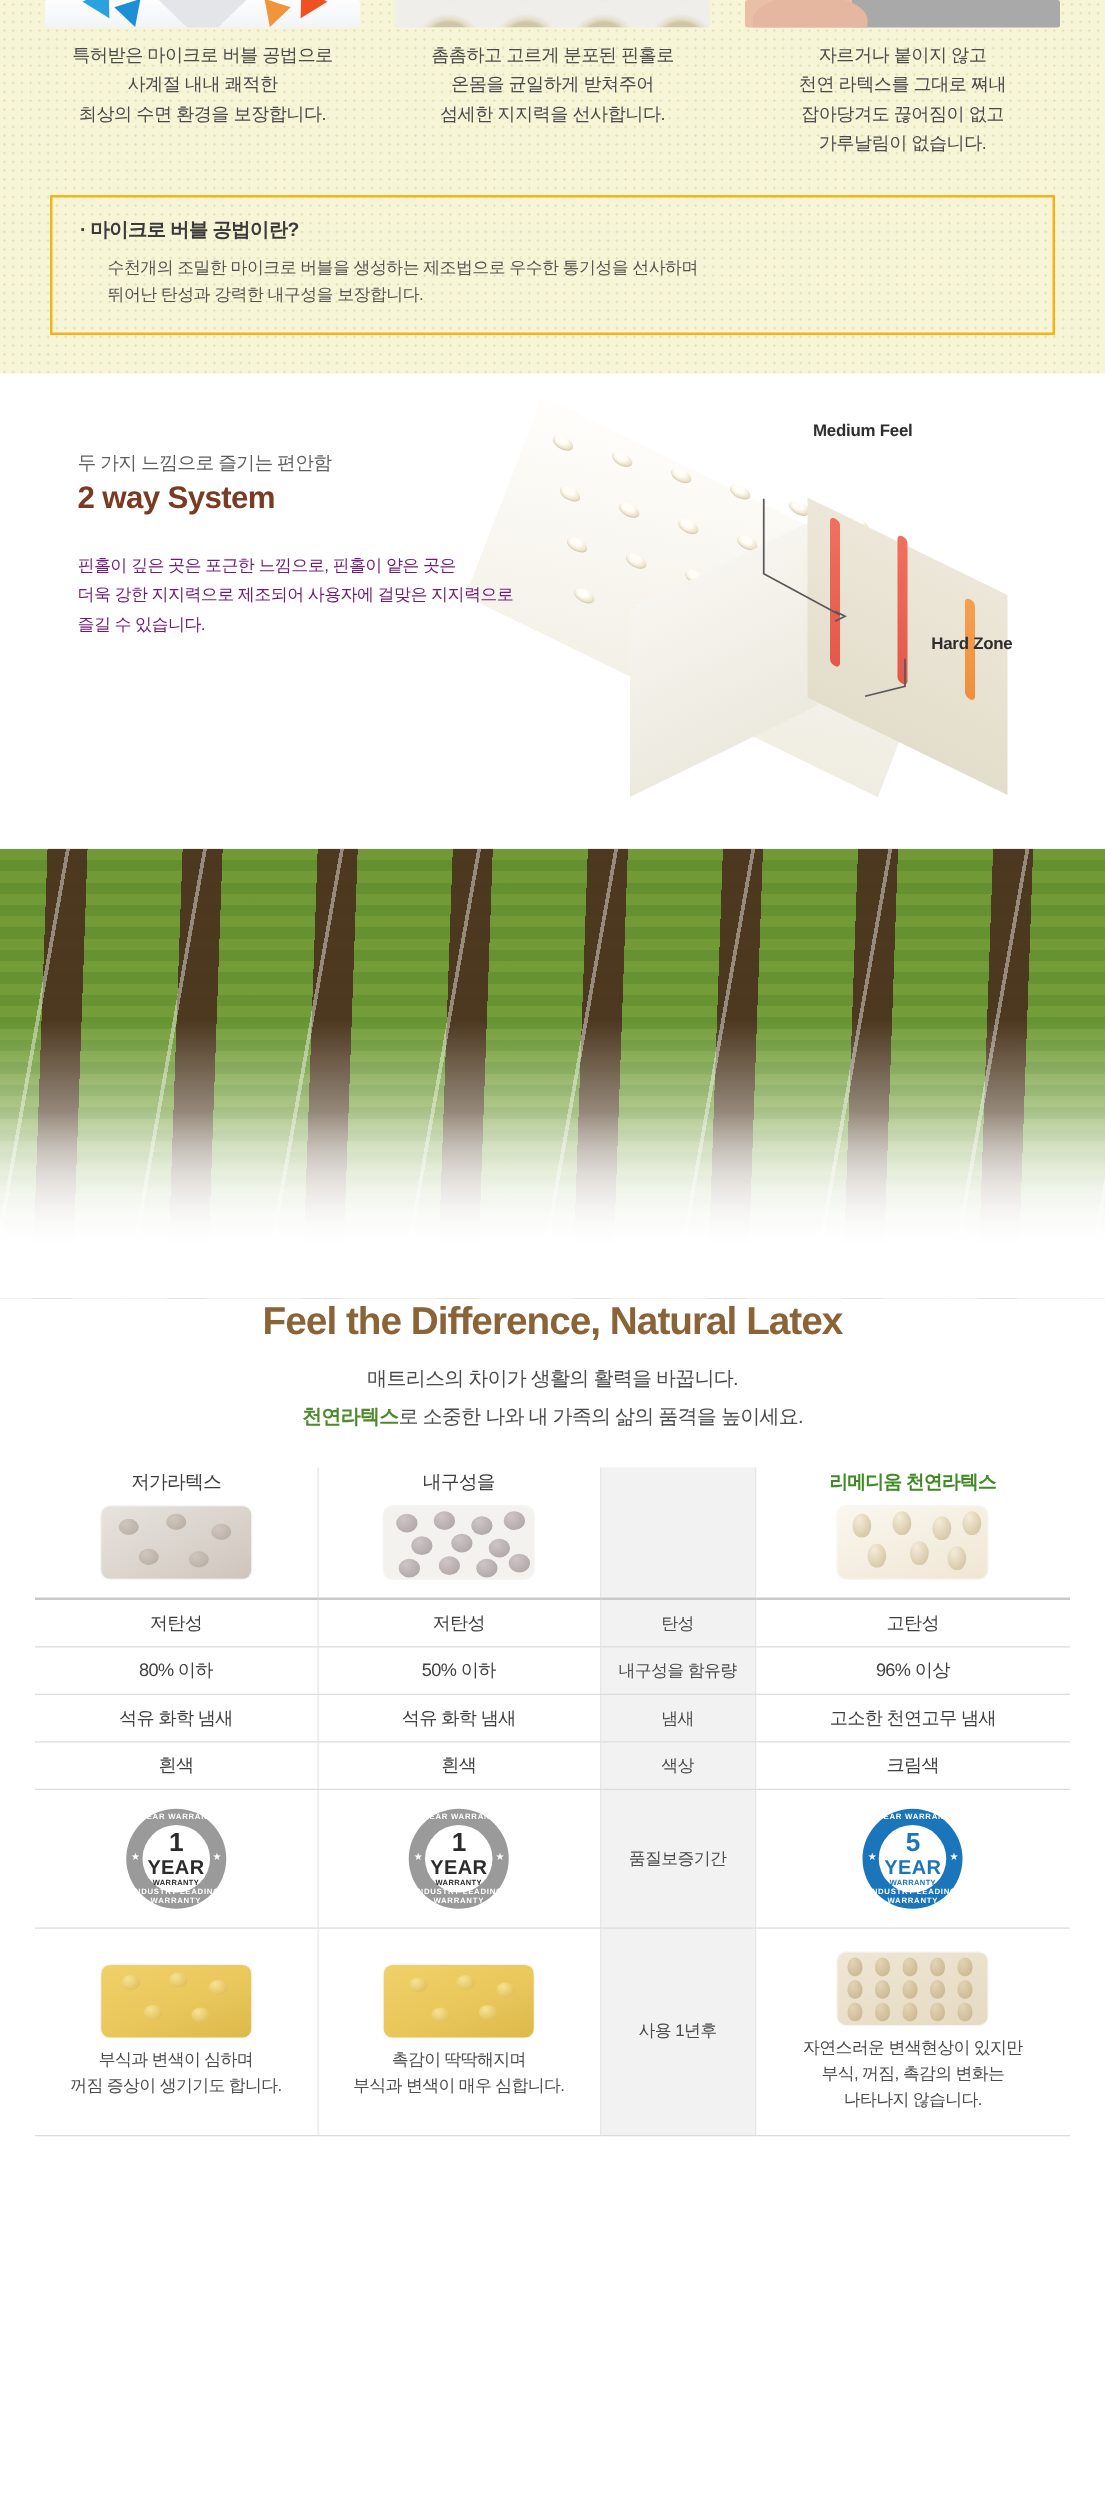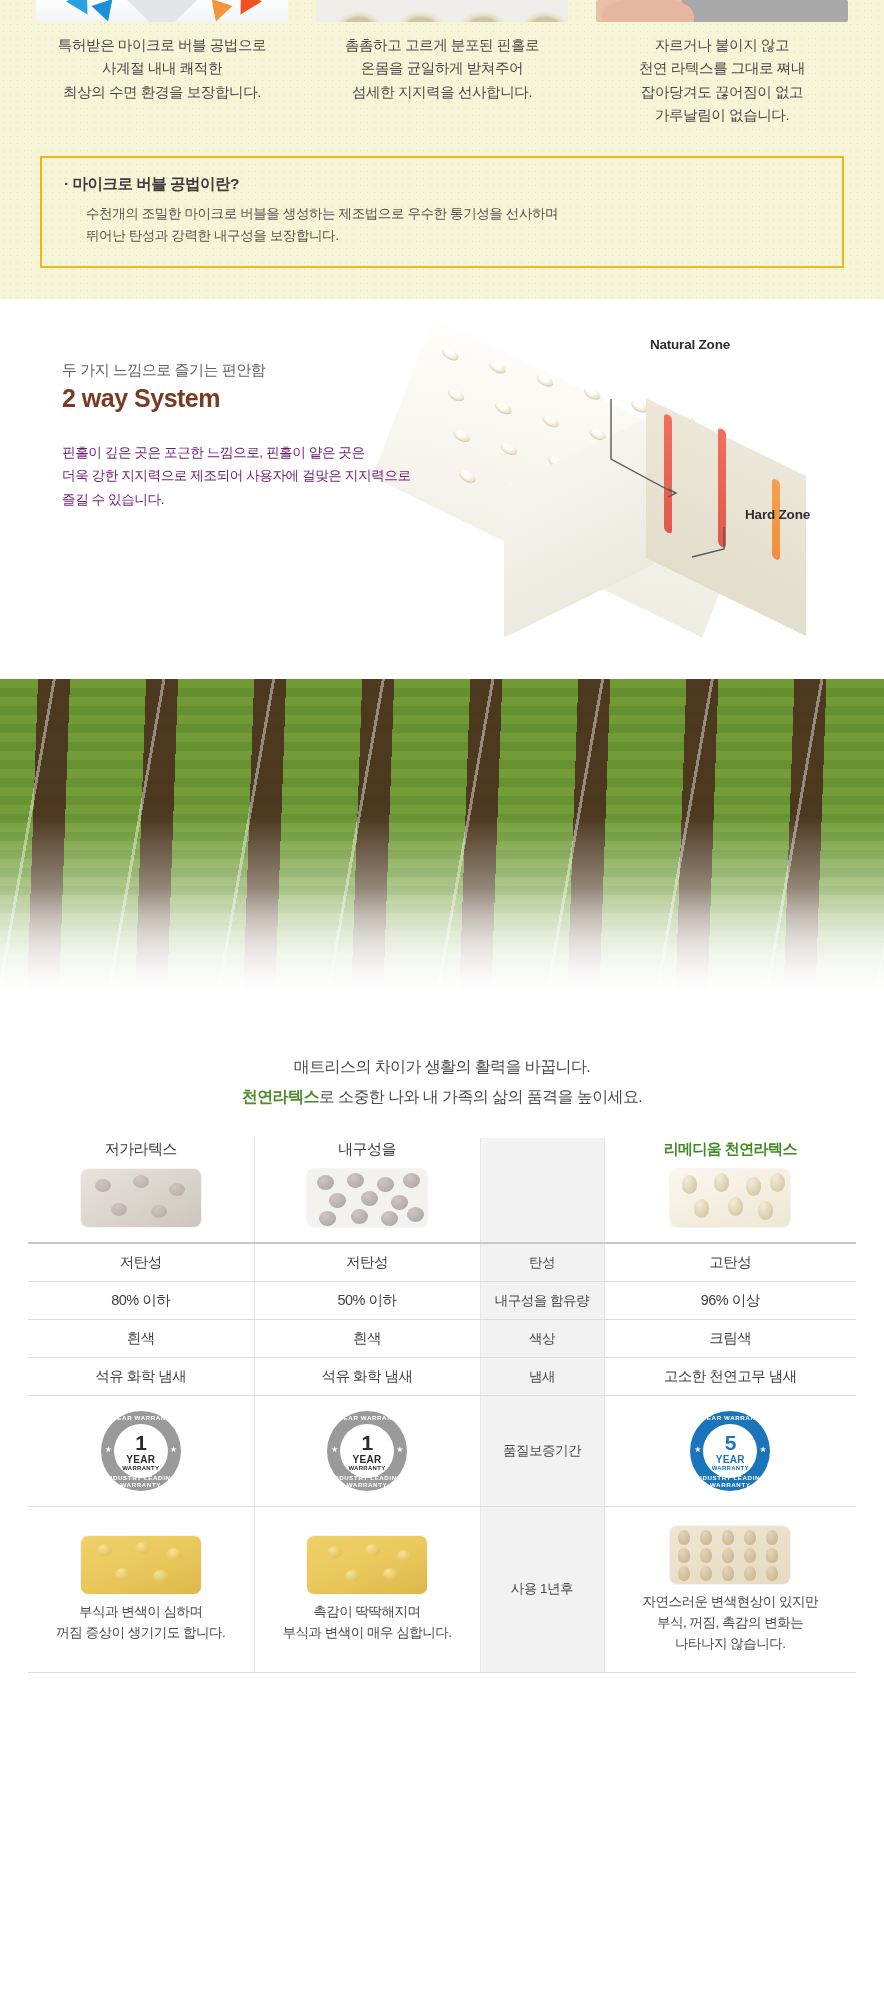--- a/index.html
+++ b/index.html
@@ -250,21 +250,21 @@
   }
   .badge.grey .ring { background: #9a9a9a; }
   .badge.blue .ring { background: #1b75bb; }
   .badge .inner {
     position:absolute; inset:13px; border-radius:50%;
     background: #ffffff;
     display:flex; flex-direction:column; align-items:center; justify-content:center;
   }
   .badge .num { font-size: 21px; font-weight: 800; line-height:1; color:#2b2b2b; }
   .badge.blue .num { color:#1b75bb; }
-  .badge .yr { font-size: 10px; font-weight: 800; letter-spacing:.3px; color:#2b2b2b; margin-top:1px; }
+  .badge .yr { font-size: 16px; font-weight: 800; letter-spacing:.3px; color:#2b2b2b; margin-top:1px; }
   .badge.blue .yr { color:#1b75bb; }
   .badge .wr { font-size: 6px; font-weight: 700; letter-spacing:.3px; color:#2b2b2b; }
   .badge.blue .wr { color:#1b75bb; }
   .badge .arc-top, .badge .arc-bot {
     position:absolute; left:0; right:0; font-size:6.2px; font-weight:700;
     color:#ffffff; letter-spacing:.6px; text-align:center;
   }
   .badge .arc-top { top: 3px; }
   .badge .arc-bot { bottom: 3px; }
   .badge .star {
@@ -356,36 +356,37 @@
       <span class="bar orange" style="left:126px; top:18px; height:80px;"></span>
     </div>
   </div>
 
   <svg class="leader" width="470" height="300" style="right:-10px; top:0;">
     <path d="M187,100 L187,160 L248,193" stroke="#5a5a5a" stroke-width="1.4" fill="none"></path>
     <path d="M244,190 L252,194 L244,198" stroke="#5a5a5a" stroke-width="1.4" fill="none"></path>
     <path d="M300,228 L300,250 L268,258" stroke="#5a5a5a" stroke-width="1.4" fill="none"></path>
   </svg>
 
-  <div class="zone-label" style="right:154px; top:38px;">Natural Zone</div>
+  <div class="zone-label" style="right:154px; top:38px;">Medium Feel</div>
   <div class="zone-label" style="right:74px; top:208px;margin-left:28px;">Hard Zone</div>
 
   <div class="twoway-text">
     <div class="twoway-kicker">두 가지 느낌으로 즐기는 편안함</div>
     <div class="twoway-title">2 way System</div>
     <div class="twoway-desc">핀홀이 깊은 곳은 포근한 느낌으로, 핀홀이 얕은 곳은<br>더욱 강한 지지력으로 제조되어 사용자에 걸맞은 지지력으로<br>즐길 수 있습니다.</div>
   </div>
 </section>
 
 <section class="hero-section">
   <div class="hero-photo"></div>
   <div class="hero-fade"></div>
 </section>
 
 <section class="diff-head">
+  <div class="diff-title">Feel the Difference, Natural Latex</div>
   <div class="diff-sub1">매트리스의 차이가 생활의 활력을 바꿉니다.</div>
   <div class="diff-sub2">
     <span class="hl">천연라텍스</span><span>로 소중한 나와 내 가족의 삶의 품격을 높이세요.</span>
   </div>
 </section>
 
 <section class="cmp-wrap">
   <table class="cmp">
     <colgroup>
         <col class="c1">
@@ -445,31 +446,31 @@
       </tr>
 
       <tr>
         <td>80% 이하</td>
         <td>50% 이하</td>
         <td class="mid">내구성을 함유량</td>
         <td class="last">96% 이상</td>
       </tr>
 
       <tr>
+        <td>석유 화학 냄새</td>
+        <td>석유 화학 냄새</td>
+        <td class="mid">냄새</td>
+        <td class="last">고소한 천연고무 냄새</td>
+      </tr>
+
+      <tr>
         <td>흰색</td>
         <td>흰색</td>
         <td class="mid">색상</td>
         <td class="last">크림색</td>
-      </tr>
-
-      <tr>
-        <td>석유 화학 냄새</td>
-        <td>석유 화학 냄새</td>
-        <td class="mid">냄새</td>
-        <td class="last">고소한 천연고무 냄새</td>
       </tr>
 
       <tr>
         <td>
           <div class="badge grey">
             <span class="ring"></span>
             <span class="arc-top">1 YEAR WARRANTY</span>
             <span class="arc-bot">INDUSTRY LEADING WARRANTY</span>
             <span class="star l">★</span>
             <span class="star r">★</span>

